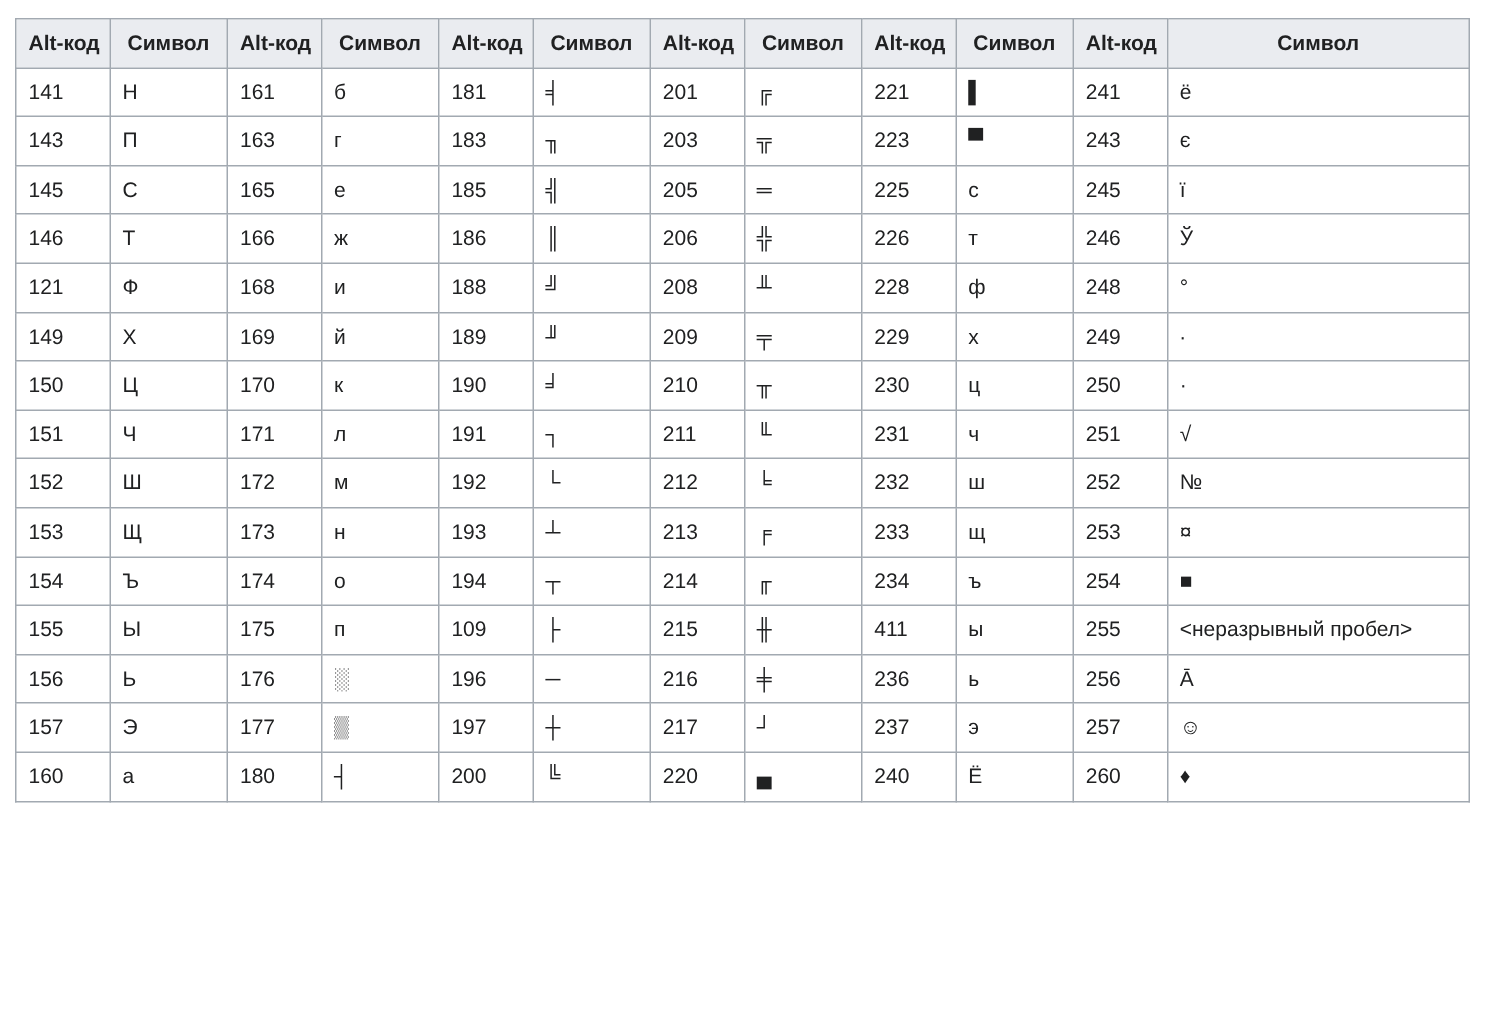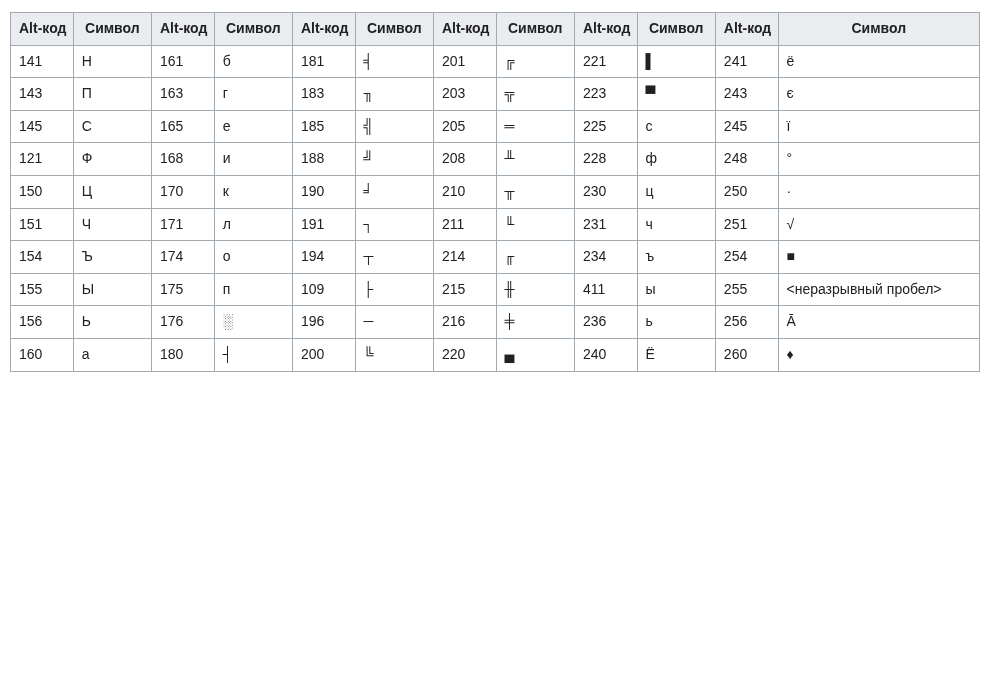--- a/index.html
+++ b/index.html
@@ -118,34 +118,62 @@
           <td class="code">185</td>
           <td class="sym">╣</td>
           <td class="code">205</td>
           <td class="sym">═</td>
           <td class="code">225</td>
           <td class="sym">с</td>
           <td class="code">245</td>
           <td class="sym">ї</td>
         </tr>
         <tr>
+          <td class="code">146</td>
+          <td class="sym">Т</td>
+          <td class="code">166</td>
+          <td class="sym">ж</td>
+          <td class="code">186</td>
+          <td class="sym">║</td>
+          <td class="code">206</td>
+          <td class="sym">╬</td>
+          <td class="code">226</td>
+          <td class="sym">т</td>
+          <td class="code">246</td>
+          <td class="sym">Ў</td>
+        </tr>
+        <tr>
           <td class="code">121</td>
           <td class="sym">Ф</td>
           <td class="code">168</td>
           <td class="sym">и</td>
           <td class="code">188</td>
           <td class="sym">╝</td>
           <td class="code">208</td>
           <td class="sym">╨</td>
           <td class="code">228</td>
           <td class="sym">ф</td>
           <td class="code">248</td>
           <td class="sym">°</td>
         </tr>
         <tr>
+          <td class="code">149</td>
+          <td class="sym">Х</td>
+          <td class="code">169</td>
+          <td class="sym">й</td>
+          <td class="code">189</td>
+          <td class="sym">╜</td>
+          <td class="code">209</td>
+          <td class="sym">╤</td>
+          <td class="code">229</td>
+          <td class="sym">х</td>
+          <td class="code">249</td>
+          <td class="sym">∙</td>
+        </tr>
+        <tr>
           <td class="code">150</td>
           <td class="sym">Ц</td>
           <td class="code">170</td>
           <td class="sym">к</td>
           <td class="code">190</td>
           <td class="sym">╛</td>
           <td class="code">210</td>
           <td class="sym">╥</td>
           <td class="code">230</td>
           <td class="sym">ц</td>
@@ -160,20 +188,48 @@
           <td class="code">191</td>
           <td class="sym">┐</td>
           <td class="code">211</td>
           <td class="sym">╙</td>
           <td class="code">231</td>
           <td class="sym">ч</td>
           <td class="code">251</td>
           <td class="sym">√</td>
         </tr>
         <tr>
+          <td class="code">152</td>
+          <td class="sym">Ш</td>
+          <td class="code">172</td>
+          <td class="sym">м</td>
+          <td class="code">192</td>
+          <td class="sym">└</td>
+          <td class="code">212</td>
+          <td class="sym">╘</td>
+          <td class="code">232</td>
+          <td class="sym">ш</td>
+          <td class="code">252</td>
+          <td class="sym">№</td>
+        </tr>
+        <tr>
+          <td class="code">153</td>
+          <td class="sym">Щ</td>
+          <td class="code">173</td>
+          <td class="sym">н</td>
+          <td class="code">193</td>
+          <td class="sym">┴</td>
+          <td class="code">213</td>
+          <td class="sym">╒</td>
+          <td class="code">233</td>
+          <td class="sym">щ</td>
+          <td class="code">253</td>
+          <td class="sym">¤</td>
+        </tr>
+        <tr>
           <td class="code">154</td>
           <td class="sym">Ъ</td>
           <td class="code">174</td>
           <td class="sym">о</td>
           <td class="code">194</td>
           <td class="sym">┬</td>
           <td class="code">214</td>
           <td class="sym">╓</td>
           <td class="code">234</td>
           <td class="sym">ъ</td>
@@ -202,20 +258,34 @@
           <td class="code">196</td>
           <td class="sym">─</td>
           <td class="code">216</td>
           <td class="sym">╪</td>
           <td class="code">236</td>
           <td class="sym">ь</td>
           <td class="code">256</td>
           <td class="sym">Ā</td>
         </tr>
         <tr>
+          <td class="code">157</td>
+          <td class="sym">Э</td>
+          <td class="code">177</td>
+          <td class="sym">▒</td>
+          <td class="code">197</td>
+          <td class="sym">┼</td>
+          <td class="code">217</td>
+          <td class="sym">┘</td>
+          <td class="code">237</td>
+          <td class="sym">э</td>
+          <td class="code">257</td>
+          <td class="sym">☺</td>
+        </tr>
+        <tr>
           <td class="code">160</td>
           <td class="sym">а</td>
           <td class="code">180</td>
           <td class="sym">┤</td>
           <td class="code">200</td>
           <td class="sym">╚</td>
           <td class="code">220</td>
           <td class="sym">▄</td>
           <td class="code">240</td>
           <td class="sym">Ё</td>

